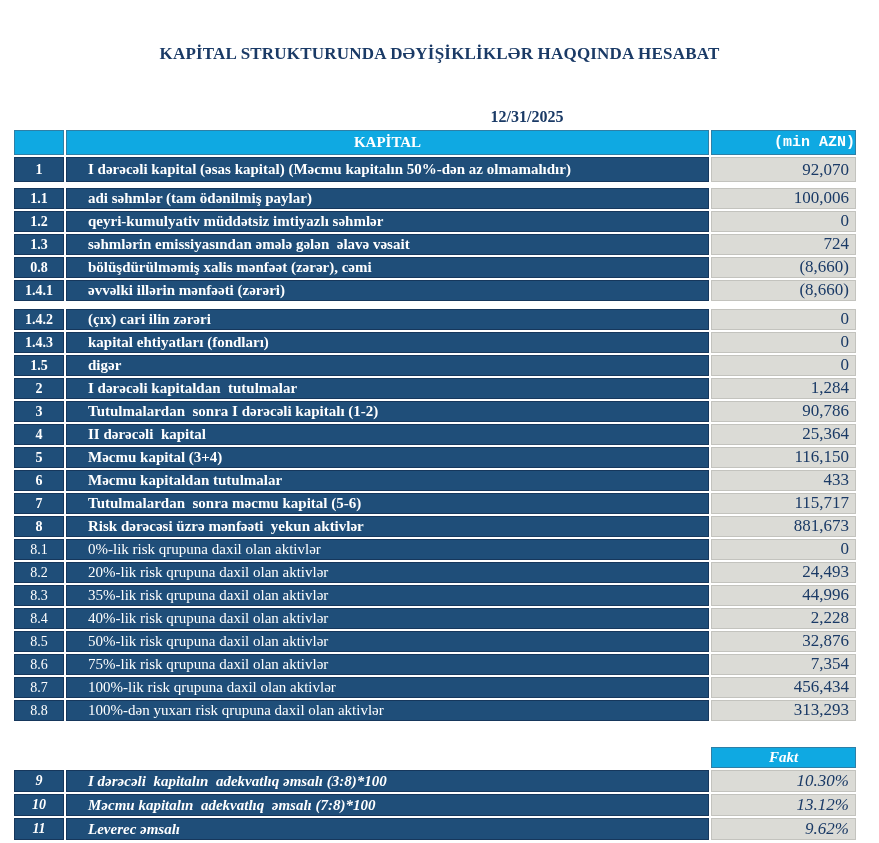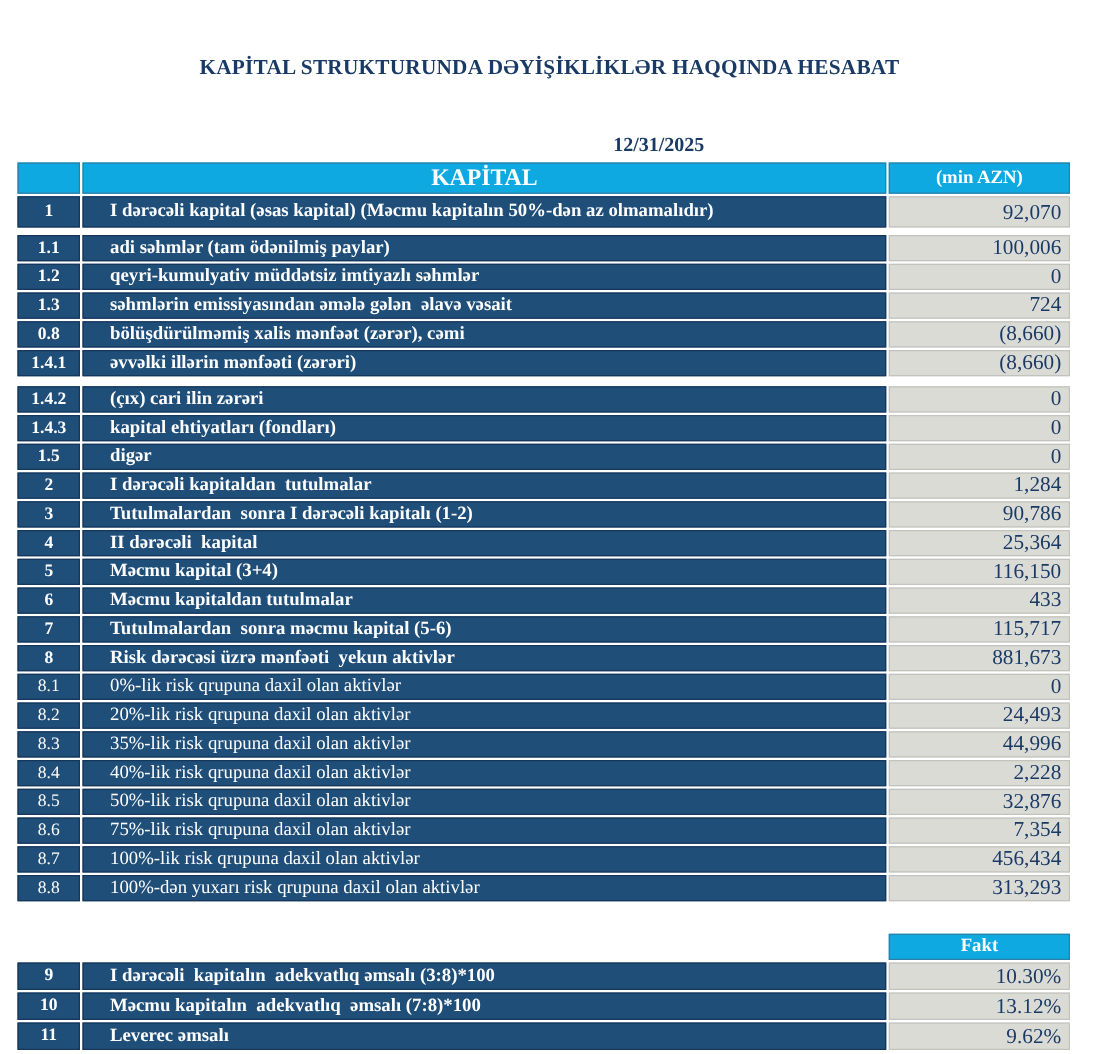--- a/index.html
+++ b/index.html
@@ -41,26 +41,26 @@
     border:1px solid #C3C3BE;
   }
   .row.regular .num,.row.regular .desc{font-weight:normal;}
   .row.tall .cell{height:25px;line-height:23px;}
   .row.spacer-after{margin-bottom:8px;}
   .row.gap-after{margin-bottom:6px;}
   .header-row .cell{height:25px;line-height:23px;}
   .header-row .num,.header-row .desc{
     background:var(--cyan);border:1px solid #2E7FA6;
   }
-  .header-row .desc{text-align:center;font-size:19px;padding-left:0;}
+  .header-row .desc{text-align:center;font-size:15px;padding-left:0;}
   .header-row .val{
-    background:var(--cyan);color:#fff;text-align:center;font-weight:bold;
-    font-size:15px;line-height:23px;padding-right:0;border:1px solid #2E7FA6;
-  }
-  .ratios-wrap{margin-left:14px;width:842px;margin-top:26px;}
+    background:var(--cyan);color:#fff;font-weight:bold;
+    font-size:15px;line-height:23px;padding-right:0;border:1px solid #2E7FA6;font-family:Liberation Mono, monospace;
+  }
+  .ratios-wrap{margin-left:14px;width:842px;margin-top:26px;font-style:italic;}
   .fakt-row{display:flex;margin-bottom:2px;}
   .fakt-spacer{width:697px;}
   .fakt-cell{
     width:145px;height:21px;line-height:19px;background:var(--cyan);
     color:#fff;text-align:center;font-weight:bold;font-size:15px;
     border:1px solid #2E7FA6;
   }
   .ratios-wrap .cell{height:22px;line-height:20px;}
 </style>
 </head>

